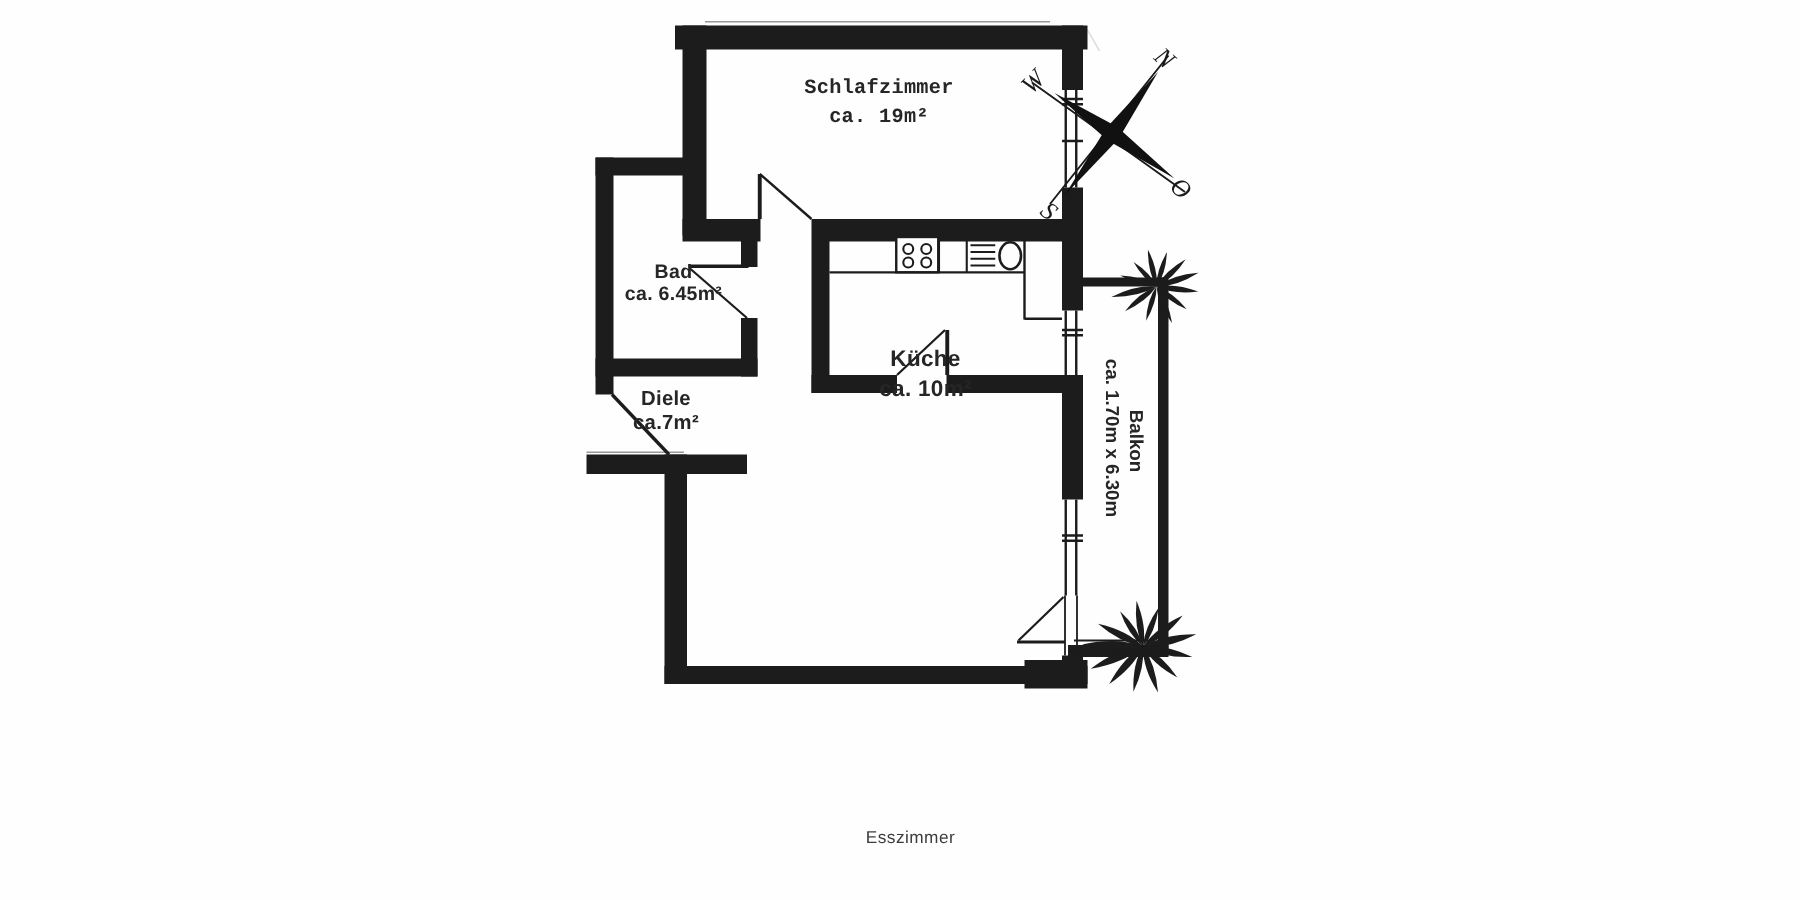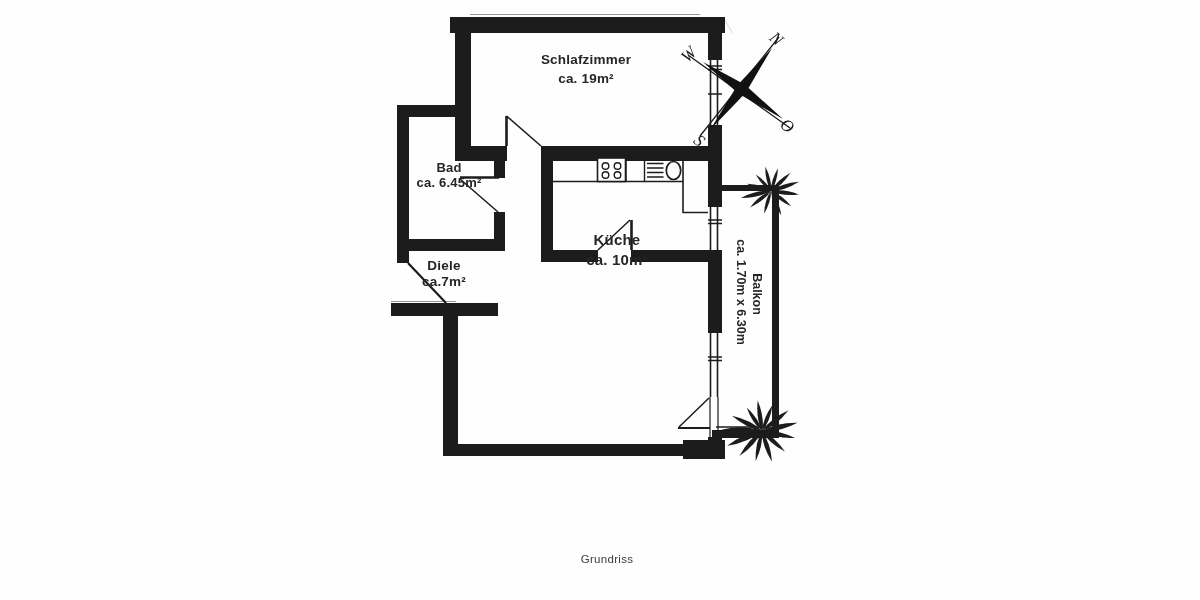--- a/index.html
+++ b/index.html
@@ -2,22 +2,22 @@
 <html><head>
 <meta charset="utf-8">
 <style>
   html,body{margin:0;padding:0;}
   body{background:#ffffff;font-family:"Liberation Sans",sans-serif;}
   #canvas{position:relative;width:1200px;height:600px;background:#fefefe;overflow:hidden;}
   #plan-svg{position:absolute;left:0;top:0;}
   .room-label{position:absolute;transform:translateX(-50%);text-align:center;
     color:#262626;font-weight:bold;white-space:nowrap;letter-spacing:.2px;}
   .room-label .line{display:block;}
-  .lbl-schlafzimmer{left:586px;top:50px;font-size:13.5px;line-height:19px;}
-  .lbl-bad{left:449px;top:160px;font-size:13px;line-height:15px;}
+  .lbl-schlafzimmer{left:586px;top:50px;font-size:13.5px;line-height:19px;font-family:Liberation Mono, monospace;}
+  .lbl-bad{left:449px;top:173px;font-size:13px;line-height:15px;}
   .lbl-kueche{left:617px;top:187px;font-size:15px;line-height:20px;margin-top:43px;}
   .lbl-diele{left:444px;top:258px;font-size:13.5px;line-height:15.5px;}
   .lbl-wohn{left:601px;top:306px;font-size:13.5px;line-height:20px;}
   .vlabel{position:absolute;color:#262626;font-weight:bold;white-space:nowrap;
     transform:translate(-50%,-50%) rotate(90deg);font-size:12.5px;}
   .vlabel.balkon-name{left:757px;top:294px;}
   .vlabel.balkon-dims{left:741px;top:292px;}
   .compass-letter{position:absolute;font-family:"Liberation Serif",serif;font-style:italic;
     color:#1a1a1a;font-size:17px;transform:translate(-50%,-50%);}
   .cl-n{left:776px;top:39px;transform:translate(-50%,-50%) rotate(42deg);}
@@ -190,14 +190,14 @@
   </div>
 
   <div class="vlabel balkon-name">Balkon</div>
   <div class="vlabel balkon-dims">ca. 1.70m x 6.30m</div>
 
   <div class="compass-letter cl-n">N</div>
   <div class="compass-letter cl-w">W</div>
   <div class="compass-letter cl-s">S</div>
   <div class="compass-letter cl-o">O</div>
 
-  <div class="caption">Grundriss</div>
+  <div class="caption">Esszimmer</div>
 </div>
 
 </body></html>

